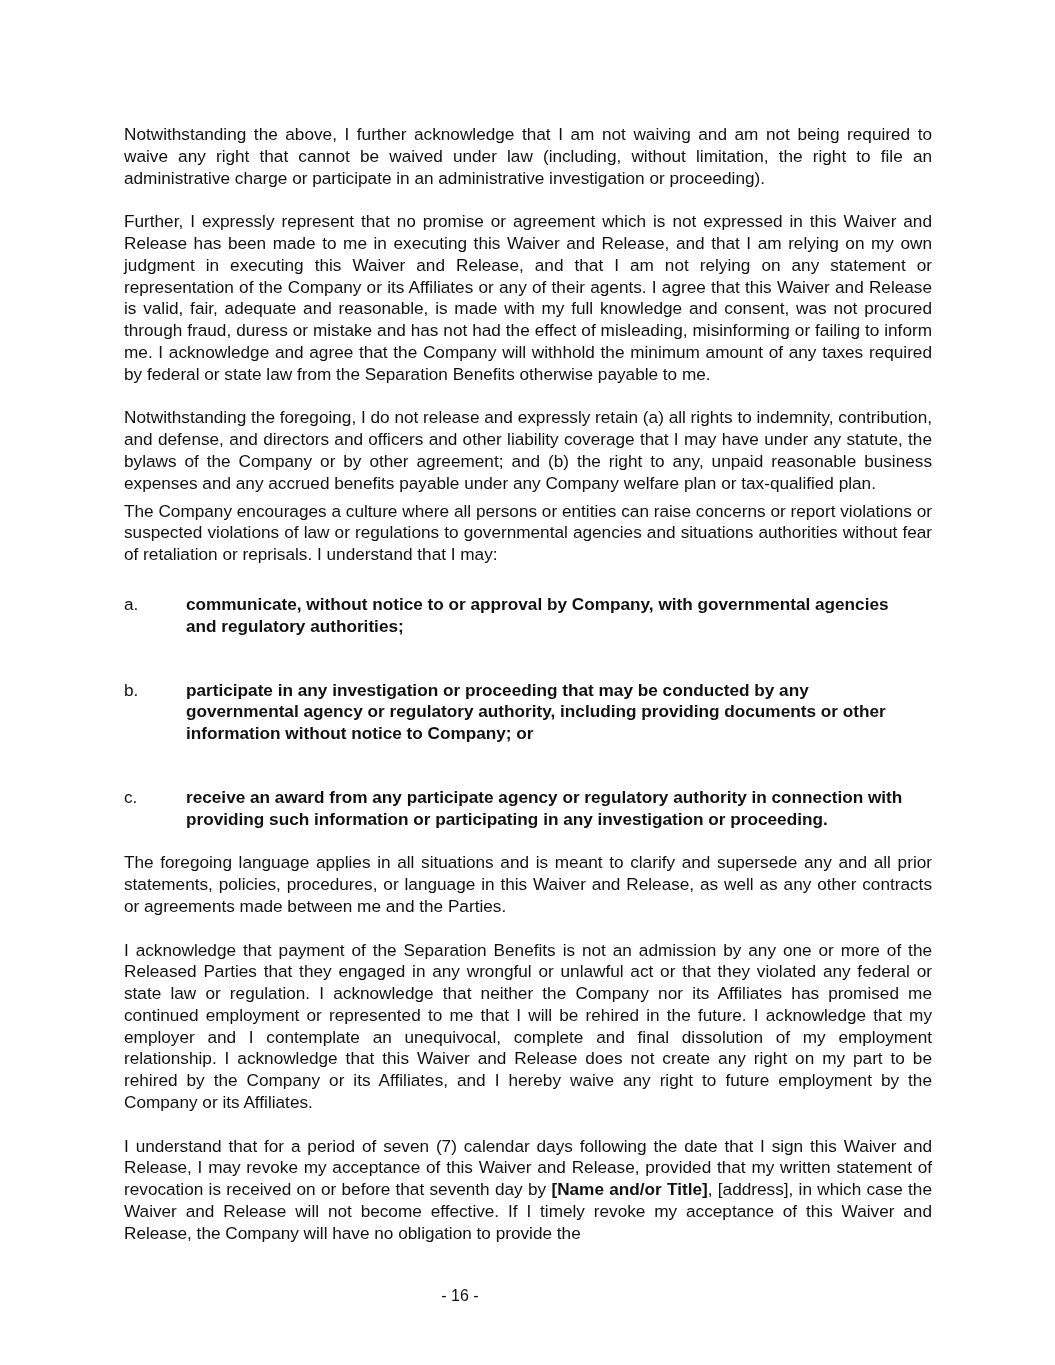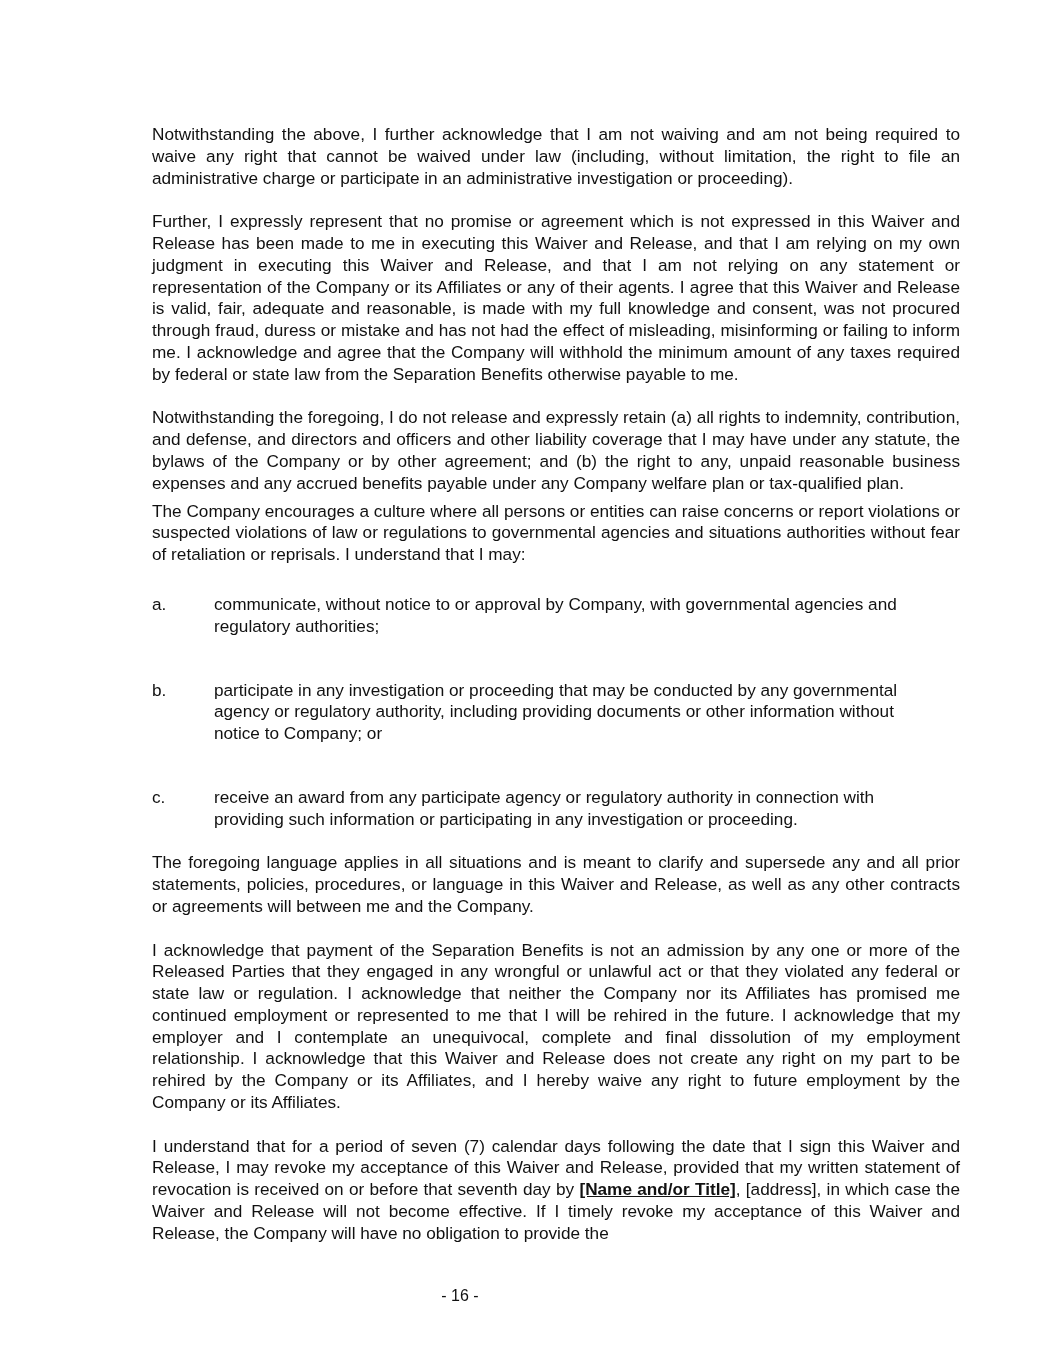--- a/index.html
+++ b/index.html
@@ -15,21 +15,20 @@
       font-family: "Liberation Sans", sans-serif;
       color: #111111;
     }
     .page {
       position: absolute;
       left: 124px;
       top: 124px;
       width: 808px;
       font-size: 17.2px;
       line-height: 21.8px;
-      margin-left: 28px;
     }
     .para {
       margin: 0;
       text-align: justify;
     }
     .gap-lg { margin-top: 21.8px; }
     .gap-sm { margin-top: 6px; }
     .list {
       margin-top: 28px;
     }
@@ -40,22 +39,23 @@
     .list-item + .list-item {
       margin-top: 42px;
     }
     .list-marker {
       width: 62px;
       flex: 0 0 62px;
     }
     .list-text {
       flex: 1;
       padding-right: 28px;
+      font-weight: bold;
     }
-    .bold { font-weight: bold; text-decoration: underline; }
+    .bold { font-weight: bold; }
     .page-number {
       position: absolute;
       left: 0;
       width: 920px;
       top: 1286px;
       text-align: center;
       font-size: 16px;
       line-height: 20px;
     }
   </style>
@@ -79,20 +79,20 @@
     <div class="list-item">
       <span class="list-marker">b.</span>
       <span class="list-text">participate in any investigation or proceeding that may be conducted by any governmental agency or regulatory authority, including providing documents or other information without notice to Company; or</span>
     </div>
     <div class="list-item">
       <span class="list-marker">c.</span>
       <span class="list-text">receive an award from any participate agency or regulatory authority in connection with providing such information or participating in any investigation or proceeding.</span>
     </div>
   </div>
 
-  <p class="para gap-lg">The foregoing language applies in all situations and is meant to clarify and supersede any and all prior statements, policies, procedures, or language in this Waiver and Release, as well as any other contracts or agreements will between me and the Company.</p>
+  <p class="para gap-lg">The foregoing language applies in all situations and is meant to clarify and supersede any and all prior statements, policies, procedures, or language in this Waiver and Release, as well as any other contracts or agreements made between me and the Parties.</p>
 
   <p class="para gap-lg">I acknowledge that payment of the Separation Benefits is not an admission by any one or more of the Released Parties that they engaged in any wrongful or unlawful act or that they violated any federal or state law or regulation.  I acknowledge that neither the Company nor its Affiliates has promised me continued employment or represented to me that I will be rehired in the future. I acknowledge that my employer and I contemplate an unequivocal, complete and final dissolution of my employment relationship.  I acknowledge that this Waiver and Release does not create any right on my part to be rehired by the Company or its Affiliates, and I hereby waive any right to future employment by the Company or its Affiliates.</p>
 
   <p class="para gap-lg"><span>I understand that for a period of seven (7) calendar days following the date that I sign this Waiver and Release, I may revoke my acceptance of this Waiver and Release, provided that my written statement of revocation is received on or before that seventh day by </span><span class="bold">[Name and/or Title]</span><span>, [address], in which case the Waiver and Release will not become effective.  If I timely revoke my acceptance of this Waiver and Release, the Company will have no obligation to provide the</span></p>
 </div>
 
 <div class="page-number">- 16 -</div>
 
 </body></html>

